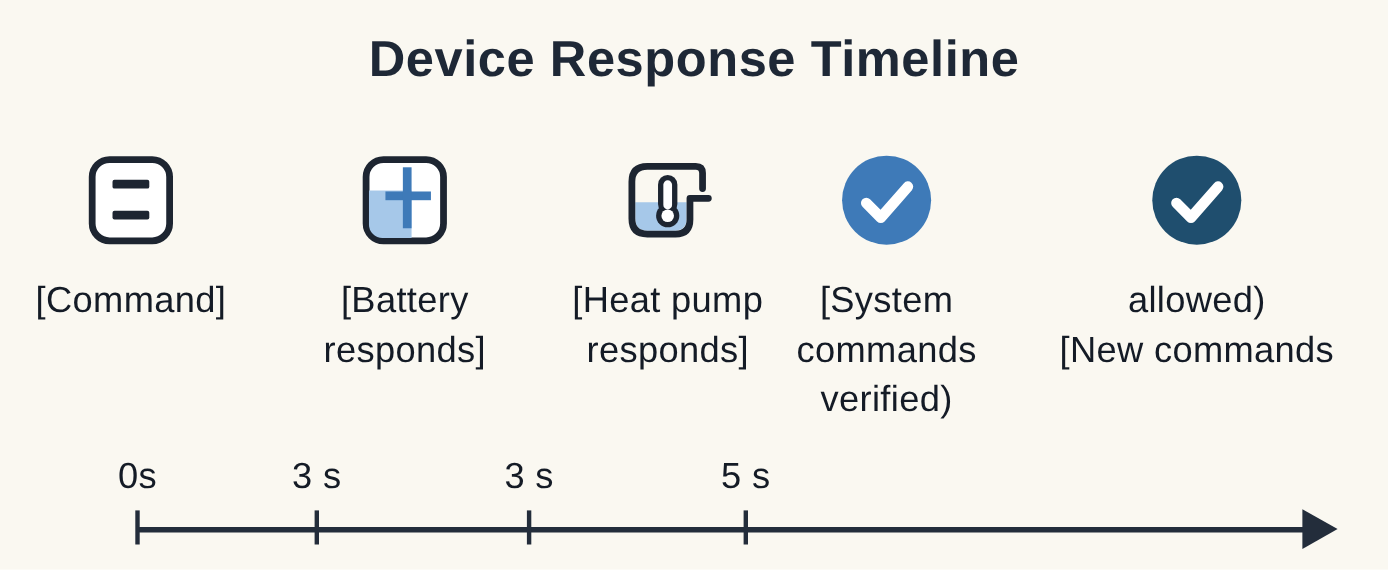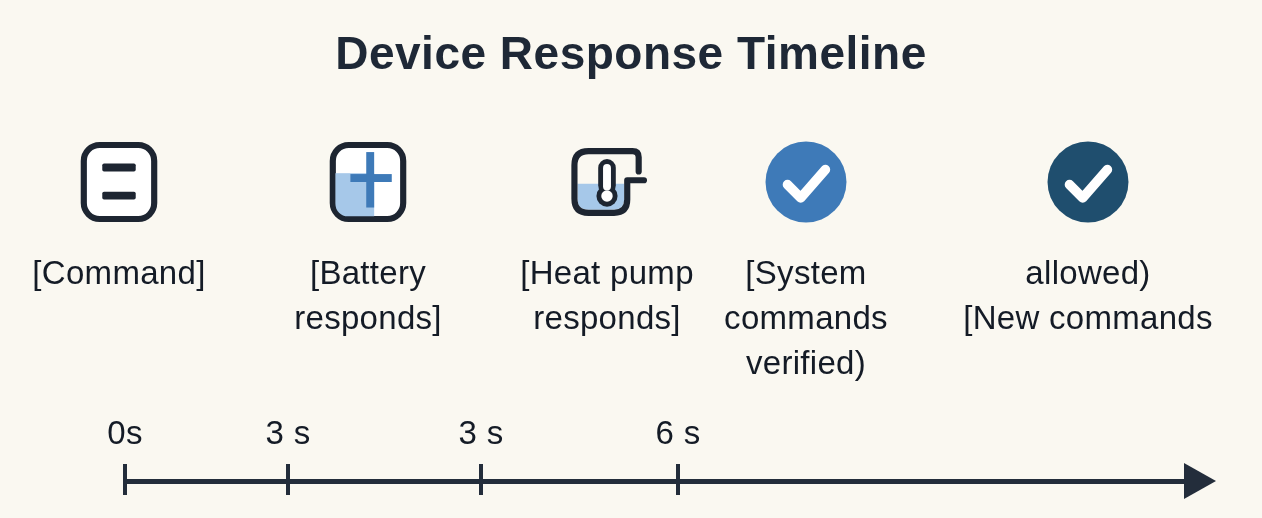--- a/index.html
+++ b/index.html
@@ -134,21 +134,21 @@
     <div class="label">
       <div>allowed)</div>
       <div>[New commands</div>
     </div>
   </div>
 
   <div>
     <div class="tick-label" style="left:125px">0s</div>
     <div class="tick-label" style="left:288px">3 s</div>
     <div class="tick-label" style="left:481px">3 s</div>
-    <div class="tick-label" style="left:678px">6 s</div>
+    <div class="tick-label" style="left:678px">5 s</div>
 
     <div class="axis-line"></div>
     <div class="arrow-head"></div>
 
     <div class="tick" style="left:125px"></div>
     <div class="tick" style="left:288px"></div>
     <div class="tick" style="left:481px"></div>
     <div class="tick" style="left:678px"></div>
   </div>
 

